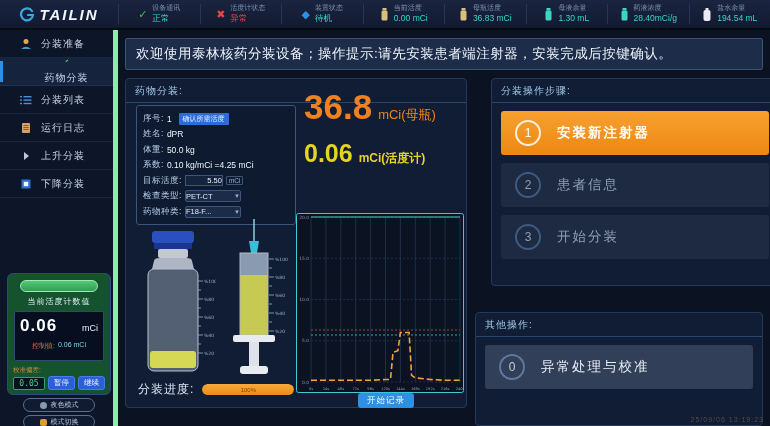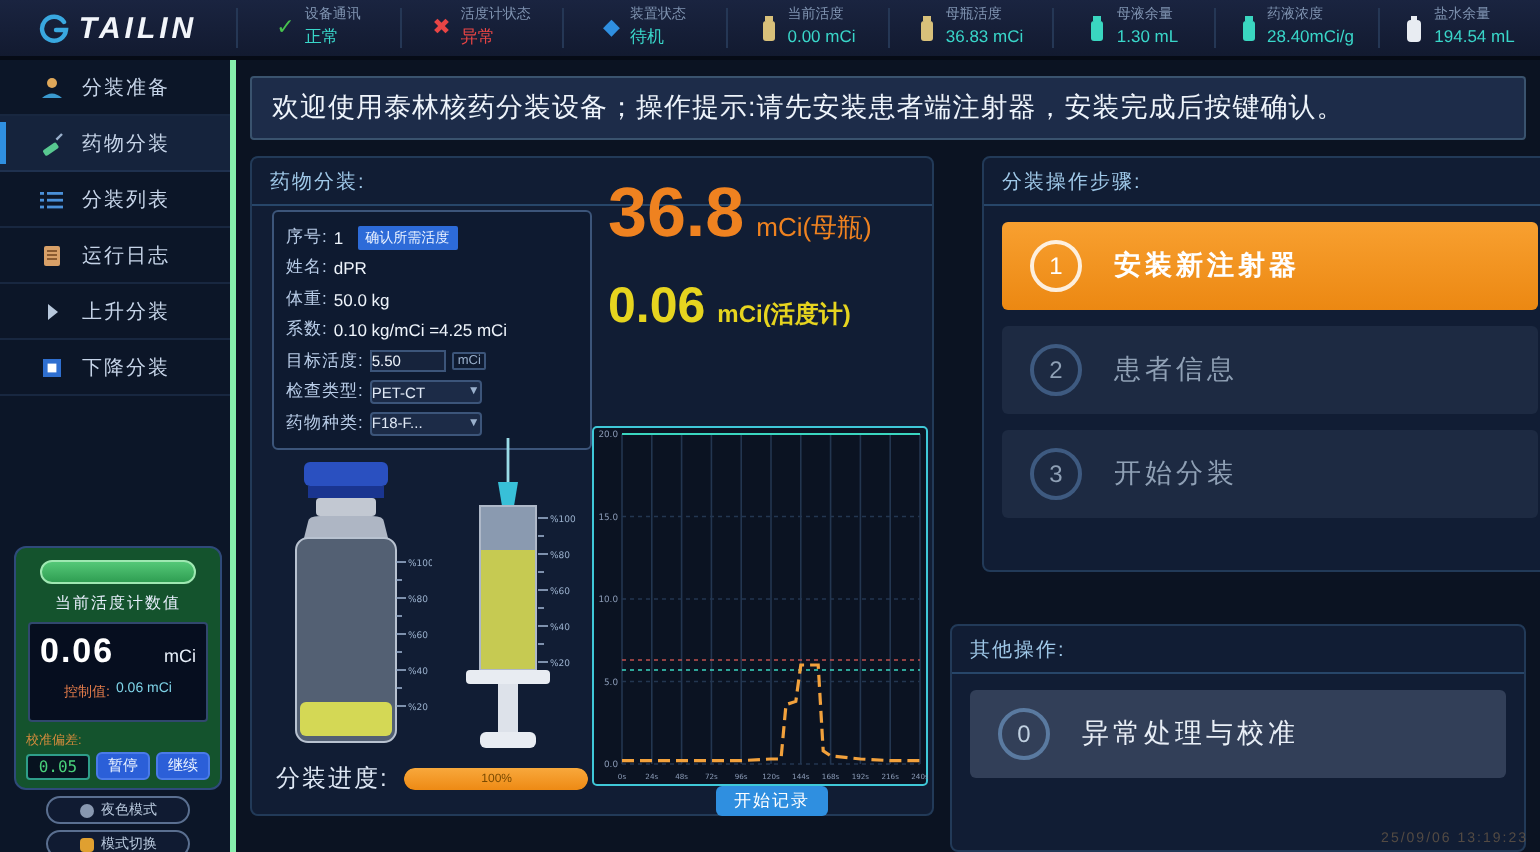--- a/index.html
+++ b/index.html
@@ -20,25 +20,25 @@
   .ic.green { color:#47c24e; font-weight:bold; }
   .ic.red { color:#e84545; font-weight:bold; }
   .ic.blue { color:#2f8fe0; }
   .ind .txt { display:flex; flex-direction:column; line-height:1.25; }
   .ind .lbl { font-size:7px; color:#7f93b0; }
   .ind .val { font-size:8.5px; color:#39d6c9; }
   .ind .val.red { color:#e84545; }
 
   
   .sidebar { position:absolute; left:0; top:30px; width:118px; height:396px;
-             background:#0c1628; border-right:3px solid #86efac; }
+             background:#0c1628; border-right:5px solid #86efac; }
   .menu-item { position:relative; height:28px; display:flex; align-items:center; gap:9px;
                padding-left:20px; border-bottom:1px solid rgba(70,100,150,0.22); cursor:pointer; }
   .menu-item .mlabel { font-size:10px; color:#c6d4e8; letter-spacing:1px; }
-  .menu-item.active { background:#152档档23c; background:#15233c; }
+  .menu-item.active { background:#152档档23c; background:#15233c;flex-direction:column; }
   .menu-item.active::before { content:""; position:absolute; left:0; top:3px; bottom:3px; width:3px; background:#2f8fe0; }
 
   
   .device-panel { position:absolute; left:7px; top:243px; width:104px; height:122px;
                   background:#14532d; border:1px solid #2f4a7a; border-radius:6px; }
   .green-pill { width:78px; height:12px; margin:6px auto 4px auto; border-radius:6px;
                 background:linear-gradient(180deg,#55c878,#2f9e52); border:1px solid #9fe8b2; }
   .dp-title { text-align:center; font-size:8px; color:#e6eefb; letter-spacing:1px; }
   .dp-display { margin:4px 6px 0 6px; height:50px; background:#060e1f; border:1px solid #31486e; border-radius:2px;
                 padding:4px 5px 2px 5px; }
@@ -73,21 +73,21 @@
   .panel-title { font-size:10px; color:#9fc8e8; letter-spacing:1px; padding:5px 0 4px 9px;
                  border-bottom:1px solid #274669; }
   .form-box { position:absolute; left:10px; top:26px; width:160px; height:120px;
               background:#0e1a30; border:1px solid #3c557a; border-radius:3px; padding:5px 6px; }
   .frow { display:flex; align-items:center; gap:3px; height:15.5px; font-size:8.5px; }
   .flabel { color:#b9cde8; letter-spacing:0.5px; white-space:nowrap; }
   .fvalue { color:#eef4fb; }
   .confirm-btn { margin-left:4px; background:#2d6bd8; color:#eaf2ff; font-size:7px; padding:1px 4px;
                  border-radius:1px; cursor:pointer; }
   .finput { width:38px; height:11px; background:#16233c; border:1px solid #3c557a; color:#eef4fb;
-            font-size:7.5px; text-align:left; }
+            font-size:7.5px; text-align:right; }
   .funit { font-size:6.5px; color:#9ab0cc; border:1px solid #3c557a; padding:0 2px; border-radius:1px; }
   .fselect { width:56px; height:12px; background:#1c2b47; border:1px solid #3c557a; border-radius:2px;
              display:flex; align-items:center; justify-content:space-between; padding:0 0;
              font-size:7.5px; color:#dfe8f5; cursor:pointer; }
   .fselect .car { font-size:6px; color:#9ab0cc; }
 
   .readout-bottle { position:absolute; left:178px; top:8px; display:flex; align-items:baseline; gap:6px; color:#ef8220; }
   .readout-bottle .rv { font-size:35px; font-weight:bold; }
   .readout-bottle .ru { font-size:13px; font-weight:normal; }
   .readout-meter { position:absolute; left:178px; top:60px; display:flex; align-items:baseline; gap:6px; color:#e6d41f; }

